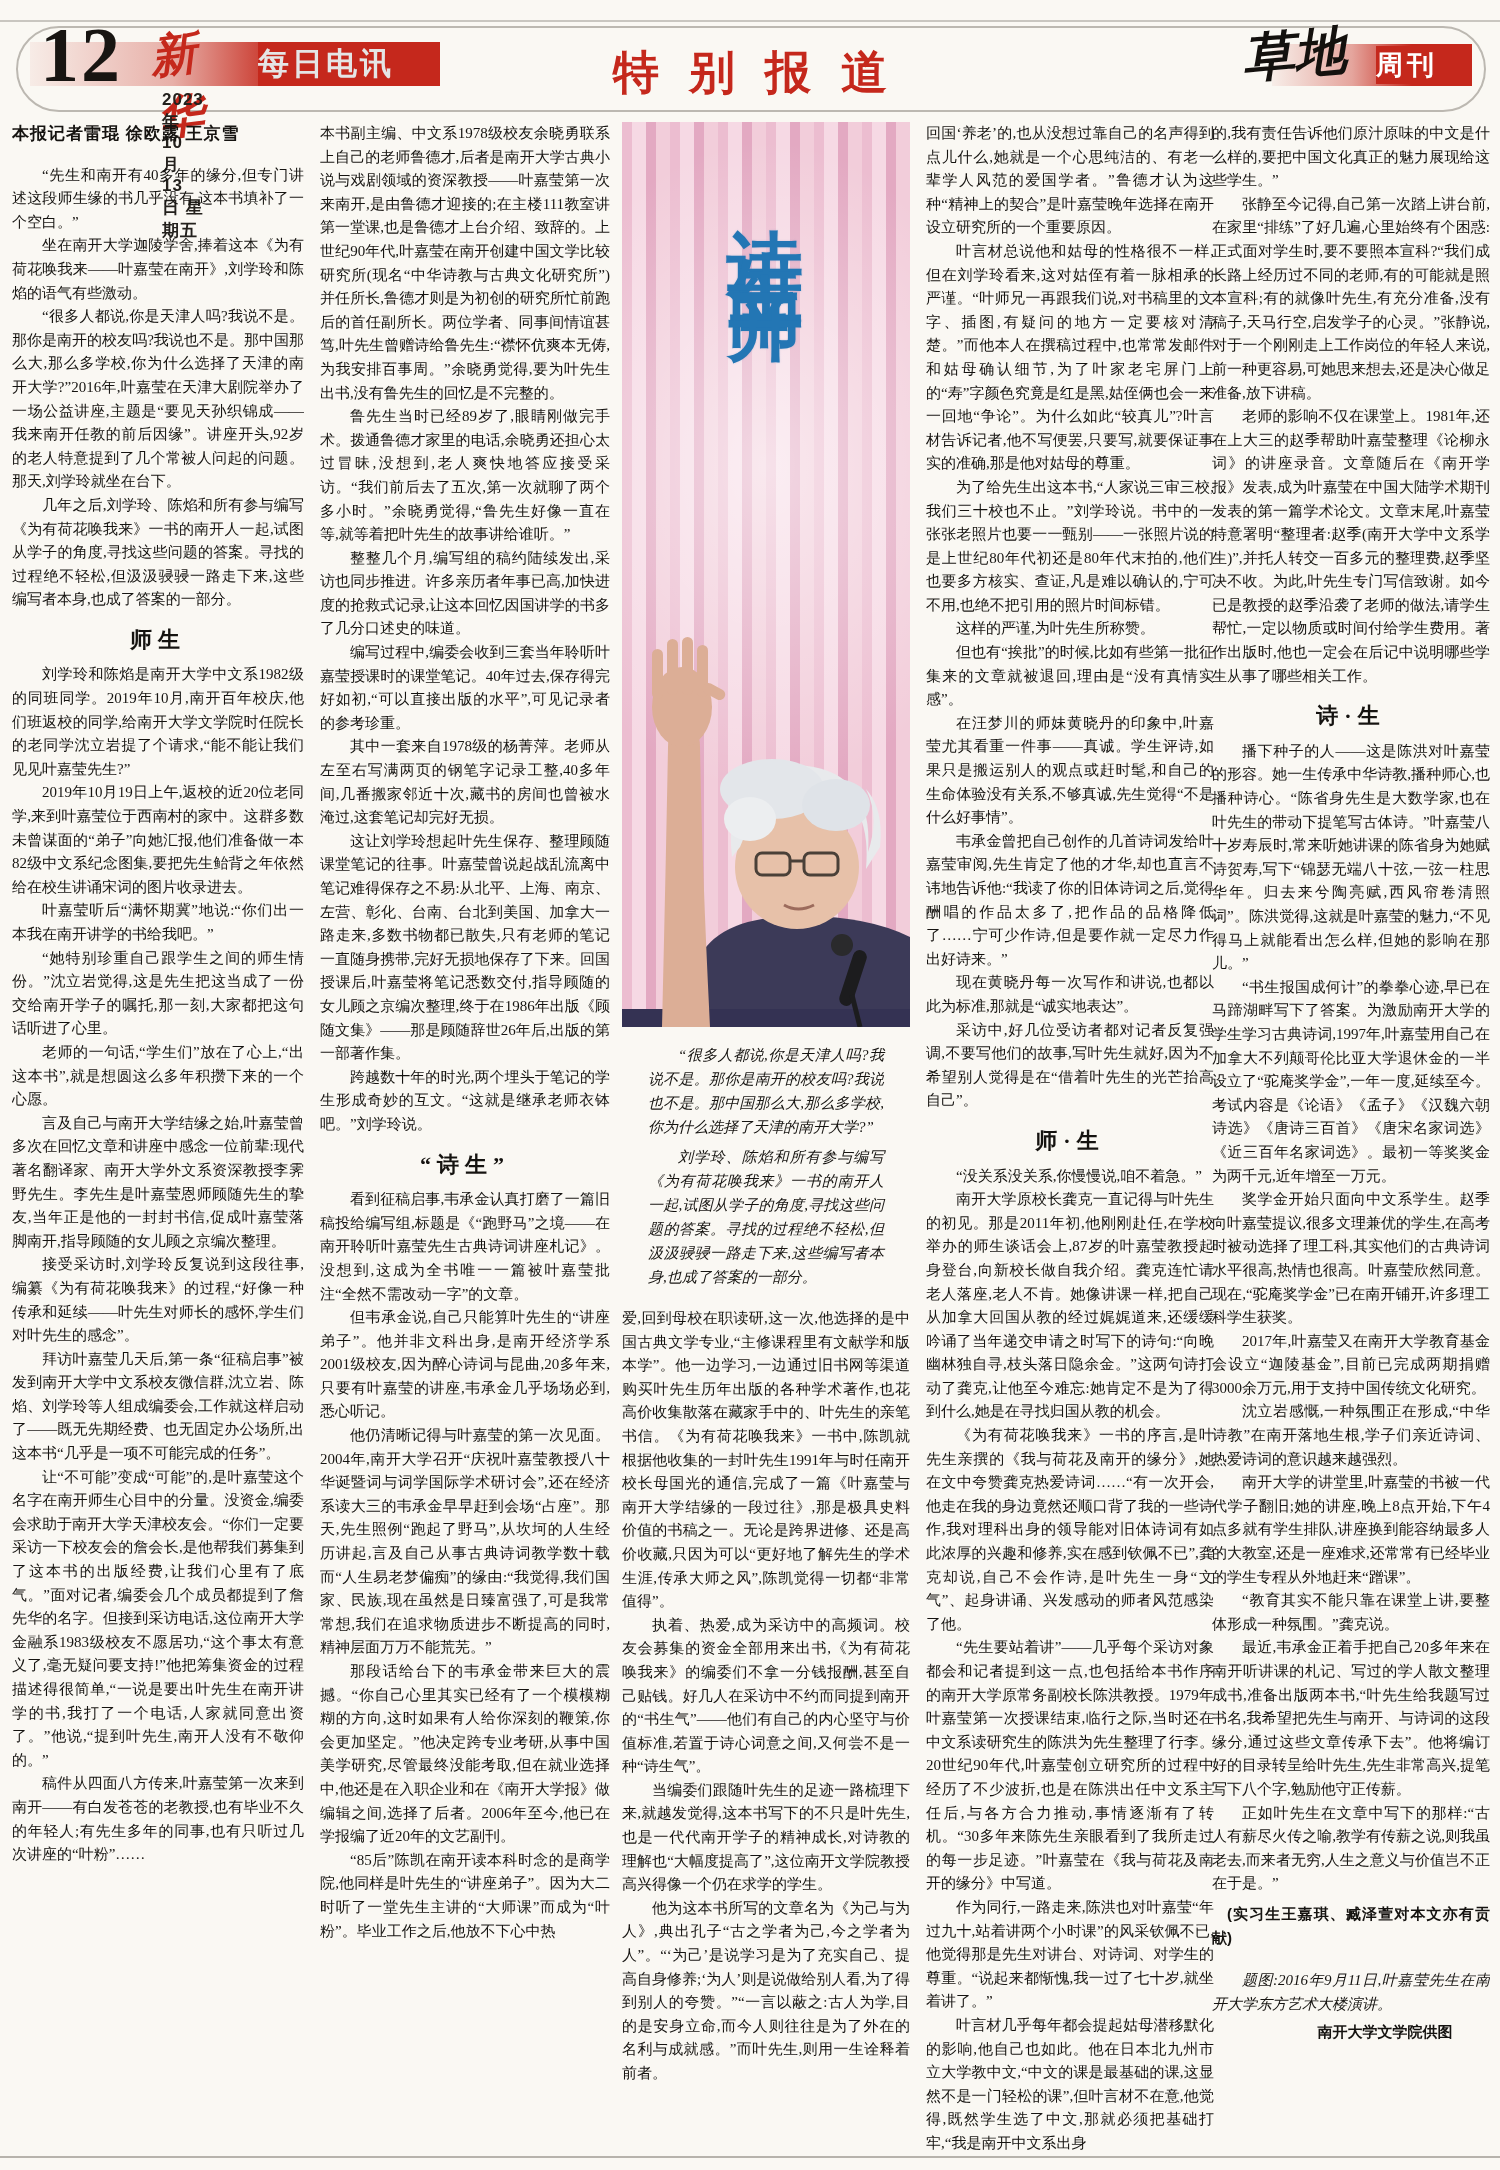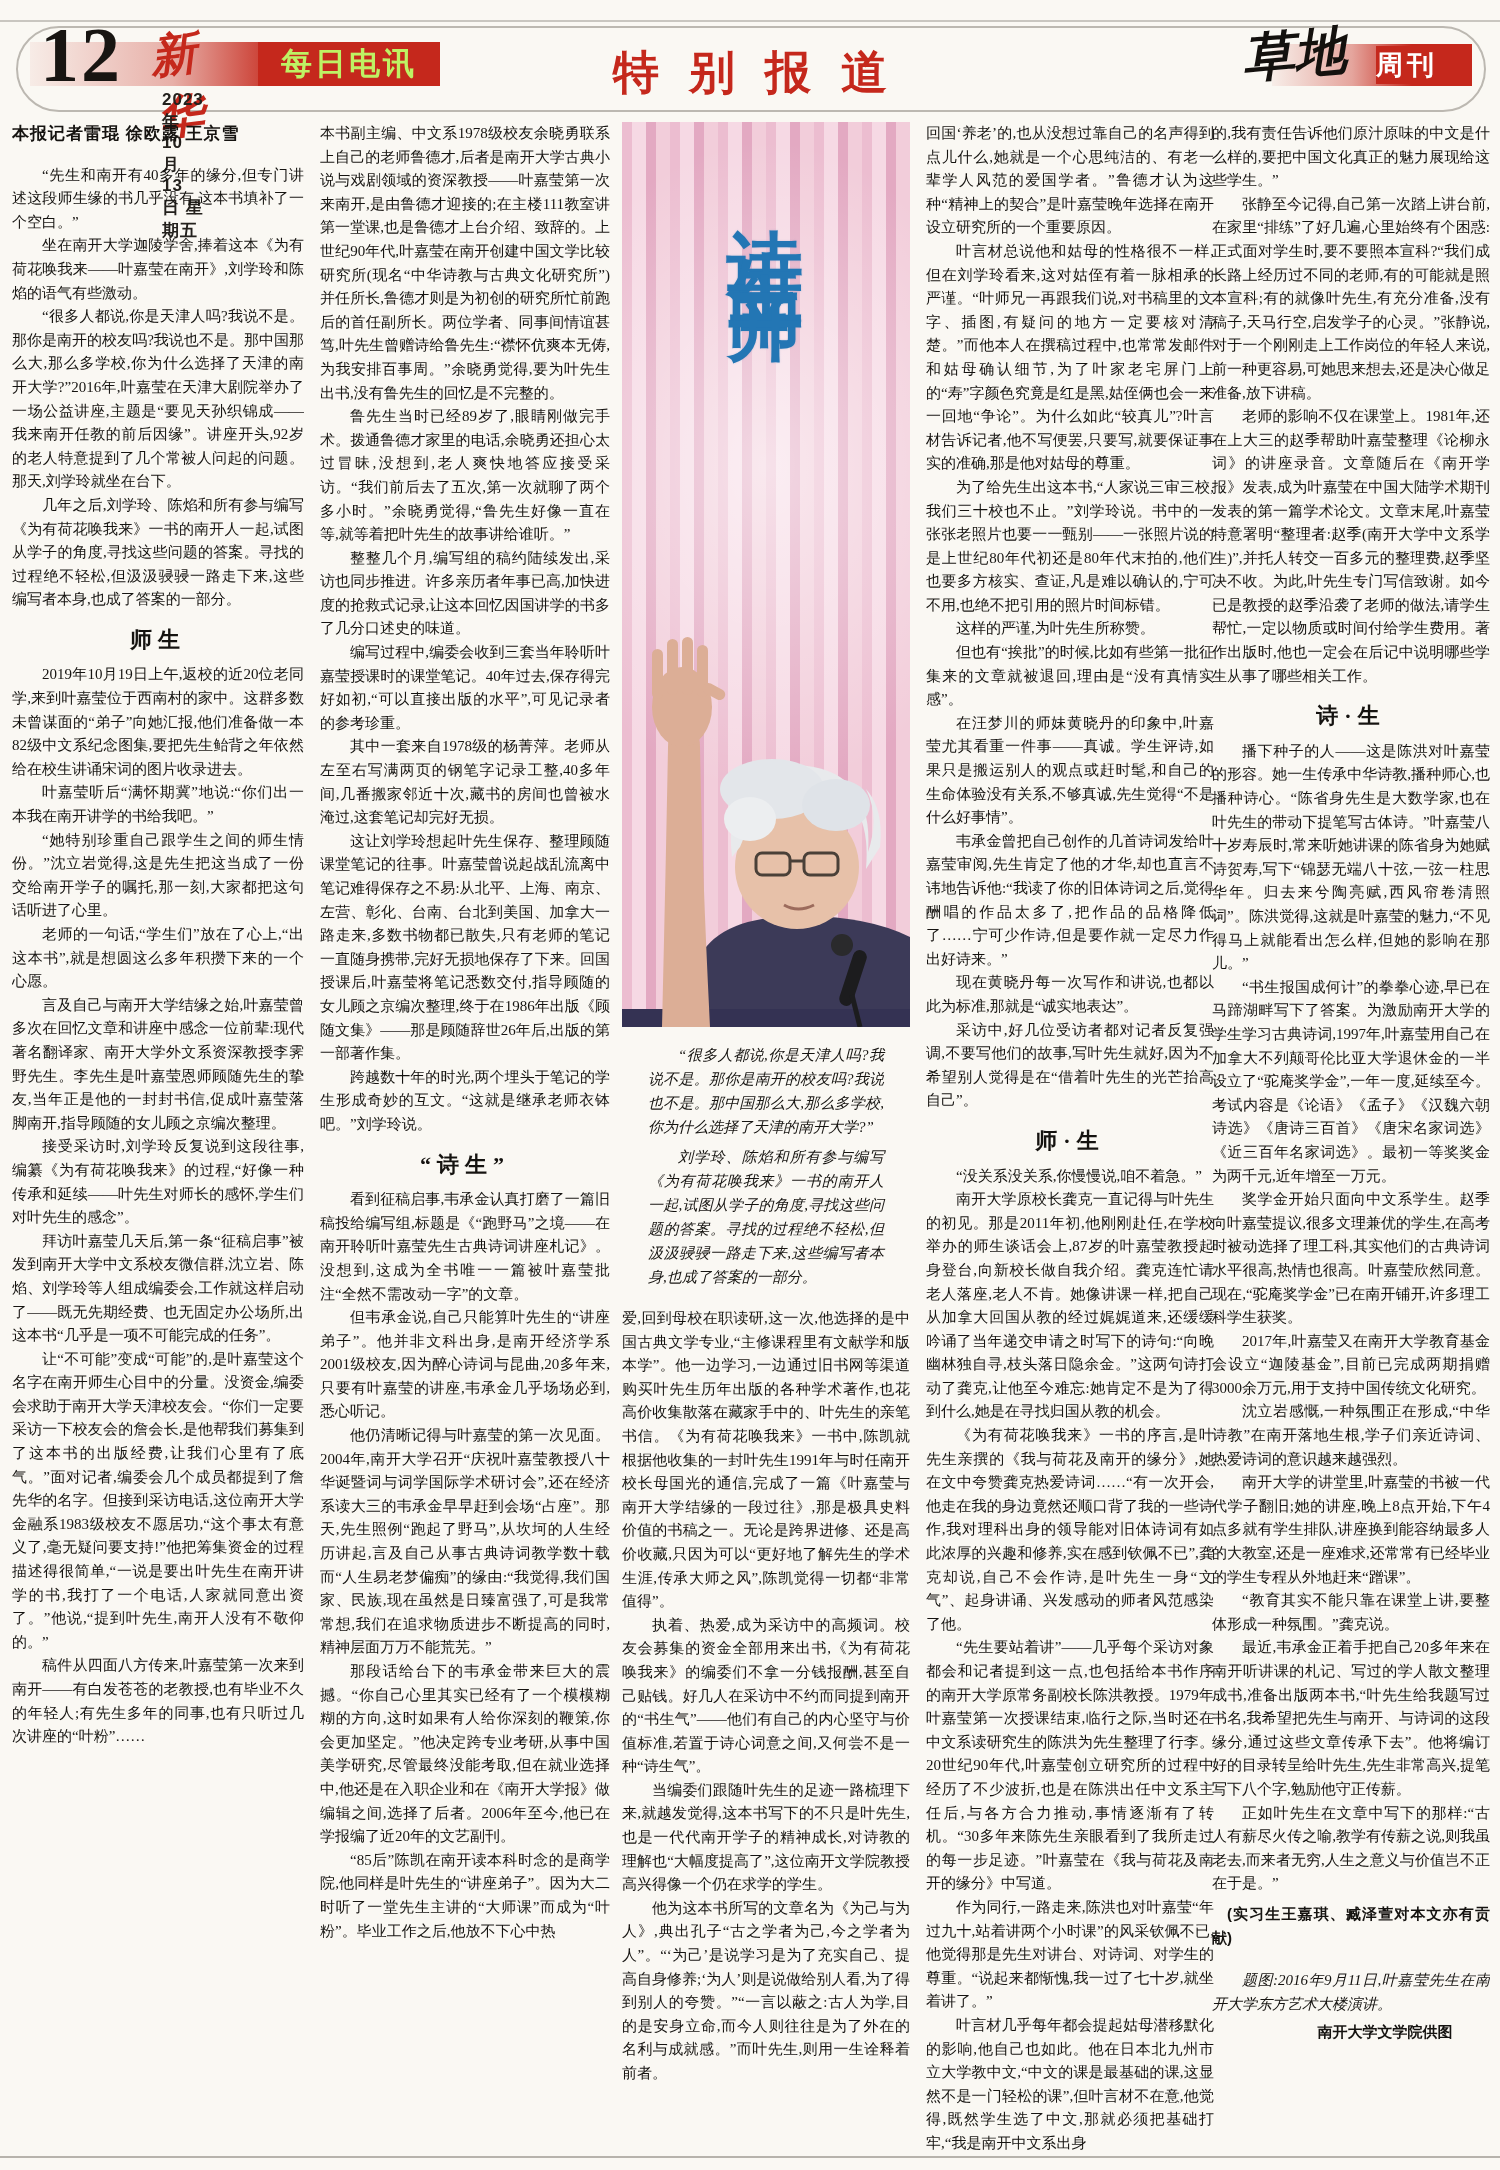--- a/index.html
+++ b/index.html
@@ -10,21 +10,21 @@
   .pill{position:absolute;left:16px;top:26px;width:1466px;height:82px;border:2px solid #bcb8b1;
         border-radius:44px;background:transparent;}
   .mast-left{position:absolute;left:26px;top:24px;height:90px;}
   .redbar-left{position:absolute;left:4px;top:18px;width:408px;height:44px;
         background:linear-gradient(90deg,rgba(197,40,28,0.06),rgba(197,40,28,0.35) 35%,#c5281c 62%);}
   .pagenum{position:absolute;left:14px;top:-8px;font-size:78px;font-weight:800;color:#181512;
         letter-spacing:2px;line-height:1;}
   .paper-script{position:absolute;left:128px;top:0px;font-size:46px;font-weight:800;color:#c5281c;
         font-style:italic;transform:rotate(-7deg);letter-spacing:2px;}
   .paper-block{position:absolute;left:232px;top:18px;width:182px;height:44px;background:#c5281c;
-        color:#bef264;font-size:31px;font-weight:800;text-align:center;line-height:44px;letter-spacing:3px;}
+        color:#e5e5e5;font-size:31px;font-weight:800;text-align:left;line-height:44px;letter-spacing:3px;}
   .mast-date{position:absolute;left:136px;top:66px;font-size:17px;font-weight:700;color:#23201c;
         font-family:"Liberation Sans","DejaVu Sans",sans-serif;letter-spacing:1px;}
   .mast-center{position:absolute;left:50%;top:42px;transform:translateX(-50%);
         font-size:46px;font-weight:800;color:#c5281c;letter-spacing:30px;white-space:nowrap;padding-left:30px;}
   .mast-right{position:absolute;right:22px;top:24px;width:230px;height:90px;}
   .redbar-right{position:absolute;right:6px;top:20px;width:200px;height:42px;
         background:linear-gradient(90deg,rgba(197,40,28,0.05),rgba(197,40,28,0.4) 40%,#c5281c 70%);}
   .weekly-script{position:absolute;left:-6px;top:-4px;font-size:52px;font-weight:800;color:#14110e;
         font-style:italic;transform:rotate(-5deg);letter-spacing:0px;}
   .weekly-block{position:absolute;right:10px;top:22px;width:92px;height:38px;background:#c5281c;
@@ -85,20 +85,21 @@
   </div>
 
   <div class="content">
     <div class="col" id="col-0" style="left:12px;width:292px">
         <p class="byline">本报记者雷琨  徐欧露  王京雪</p>
         <p class="">“先生和南开有40多年的缘分,但专门讲述这段师生缘的书几乎没有,这本书填补了一个空白。”</p>
         <p class="">坐在南开大学迦陵学舍,捧着这本《为有荷花唤我来——叶嘉莹在南开》,刘学玲和陈焰的语气有些激动。</p>
         <p class="">“很多人都说,你是天津人吗?我说不是。那你是南开的校友吗?我说也不是。那中国那么大,那么多学校,你为什么选择了天津的南开大学?”2016年,叶嘉莹在天津大剧院举办了一场公益讲座,主题是“要见天孙织锦成——我来南开任教的前后因缘”。讲座开头,92岁的老人特意提到了几个常被人问起的问题。那天,刘学玲就坐在台下。</p>
         <p class="">几年之后,刘学玲、陈焰和所有参与编写《为有荷花唤我来》一书的南开人一起,试图从学子的角度,寻找这些问题的答案。寻找的过程绝不轻松,但汲汲骎骎一路走下来,这些编写者本身,也成了答案的一部分。</p>
         <h3 class="sec">师生</h3>
+        <p class="">刘学玲和陈焰是南开大学中文系1982级的同班同学。2019年10月,南开百年校庆,他们班返校的同学,给南开大学文学院时任院长的老同学沈立岩提了个请求,“能不能让我们见见叶嘉莹先生?”</p>
         <p class="">2019年10月19日上午,返校的近20位老同学,来到叶嘉莹位于西南村的家中。这群多数未曾谋面的“弟子”向她汇报,他们准备做一本82级中文系纪念图集,要把先生鲐背之年依然给在校生讲诵宋词的图片收录进去。</p>
         <p class="">叶嘉莹听后“满怀期冀”地说:“你们出一本我在南开讲学的书给我吧。”</p>
         <p class="">“她特别珍重自己跟学生之间的师生情份。”沈立岩觉得,这是先生把这当成了一份交给南开学子的嘱托,那一刻,大家都把这句话听进了心里。</p>
         <p class="">老师的一句话,“学生们”放在了心上,“出这本书”,就是想圆这么多年积攒下来的一个心愿。</p>
         <p class="">言及自己与南开大学结缘之始,叶嘉莹曾多次在回忆文章和讲座中感念一位前辈:现代著名翻译家、南开大学外文系资深教授李霁野先生。李先生是叶嘉莹恩师顾随先生的挚友,当年正是他的一封封书信,促成叶嘉莹落脚南开,指导顾随的女儿顾之京编次整理。</p>
         <p class="">接受采访时,刘学玲反复说到这段往事,编纂《为有荷花唤我来》的过程,“好像一种传承和延续——叶先生对师长的感怀,学生们对叶先生的感念”。</p>
         <p class="">拜访叶嘉莹几天后,第一条“征稿启事”被发到南开大学中文系校友微信群,沈立岩、陈焰、刘学玲等人组成编委会,工作就这样启动了——既无先期经费、也无固定办公场所,出这本书“几乎是一项不可能完成的任务”。</p>
         <p class="">让“不可能”变成“可能”的,是叶嘉莹这个名字在南开师生心目中的分量。没资金,编委会求助于南开大学天津校友会。“你们一定要采访一下校友会的詹会长,是他帮我们募集到了这本书的出版经费,让我们心里有了底气。”面对记者,编委会几个成员都提到了詹先华的名字。但接到采访电话,这位南开大学金融系1983级校友不愿居功,“这个事太有意义了,毫无疑问要支持!”他把筹集资金的过程描述得很简单,“一说是要出叶先生在南开讲学的书,我打了一个电话,人家就同意出资了。”他说,“提到叶先生,南开人没有不敬仰的。”</p>
         <p class="">稿件从四面八方传来,叶嘉莹第一次来到南开——有白发苍苍的老教授,也有毕业不久的年轻人;有先生多年的同事,也有只听过几次讲座的“叶粉”……</p>
       </div>

